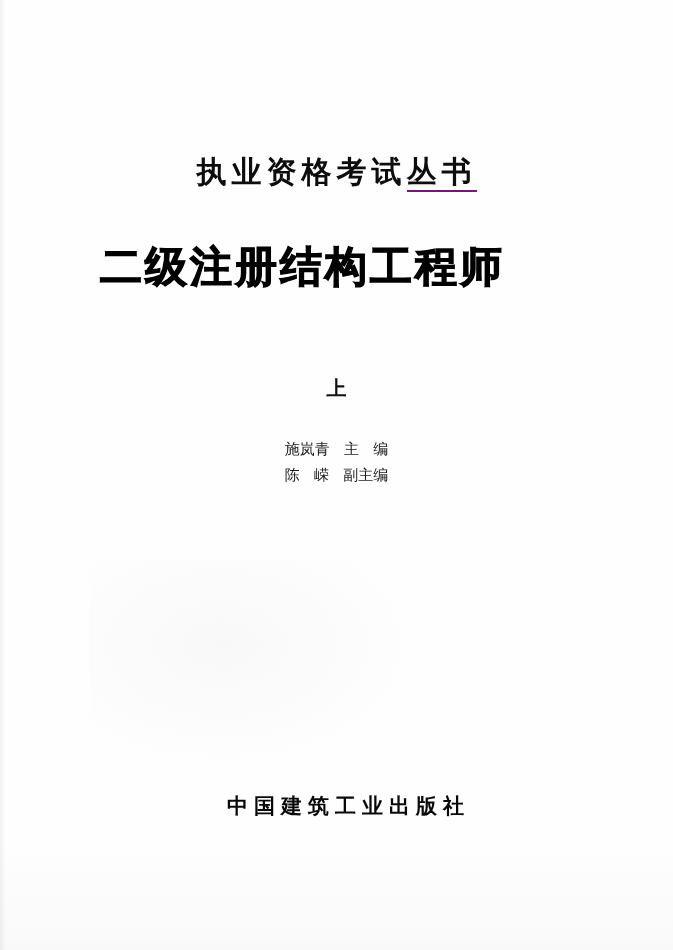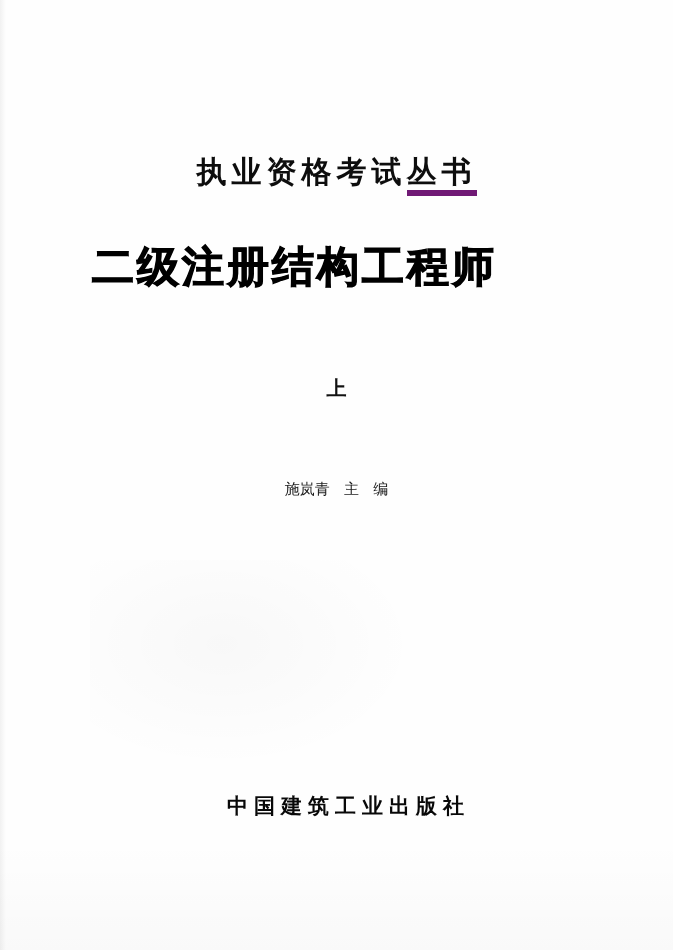--- a/index.html
+++ b/index.html
@@ -53,28 +53,28 @@
     left: 0;
     width: 673px;
     text-align: center;
     font-family: "DejaVu Serif", serif;
     font-size: 30px;
     font-weight: 700;
     letter-spacing: 5px;
     color: #0d0d0d;
   }
   .series-title .underlined {
-    border-bottom: 6px solid #701a75;
+    border-bottom: 2px solid #701a75;
     padding-bottom: 1px;
   }
 
   .main-title {
     position: absolute;
     top: 238px;
-    left: 0;
+    left: 8px;
     width: 589px;
     text-align: center;
     font-family: "DejaVu Sans", sans-serif;
     color: #000000;
   }
   .main-title .line {
     font-size: 42px;
     font-weight: 700;
     letter-spacing: 3px;
     line-height: 58px;
@@ -99,21 +99,20 @@
     left: 0;
     width: 673px;
     text-align: center;
     font-family: "DejaVu Serif", serif;
     font-size: 15px;
     color: #1a1a1a;
     line-height: 26px;
   }
   .credits .row {
     white-space: pre;
-    margin-top: 40px;
   }
 
   .publisher {
     position: absolute;
     top: 792px;
     left: 0;
     width: 673px;
     text-align: center;
     font-family: "DejaVu Serif", serif;
     font-size: 21px;
@@ -137,17 +136,18 @@
   </div>
 
   <div class="main-title">
     <div class="line">二级注册结构工程师</div>
   </div>
 
   <div class="volume-mark">上</div>
 
   <div class="credits">
     <div class="row">施岚青   主   编</div>
+    <div class="row">陈   嵘   副主编</div>
   </div>
 
   <div class="publisher">中国建筑工业出版社</div>
 
 </div>
 
 </body></html>

